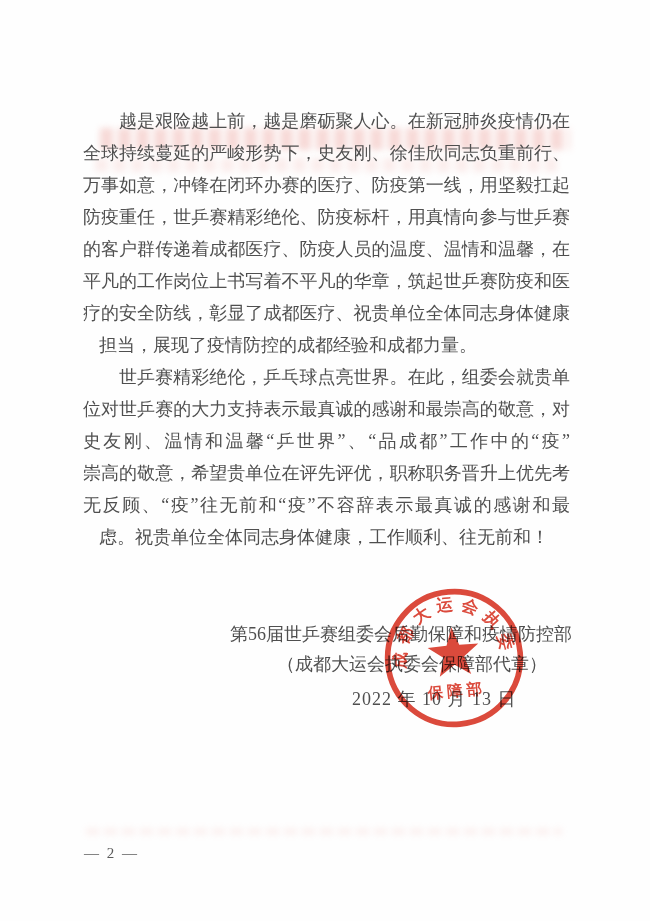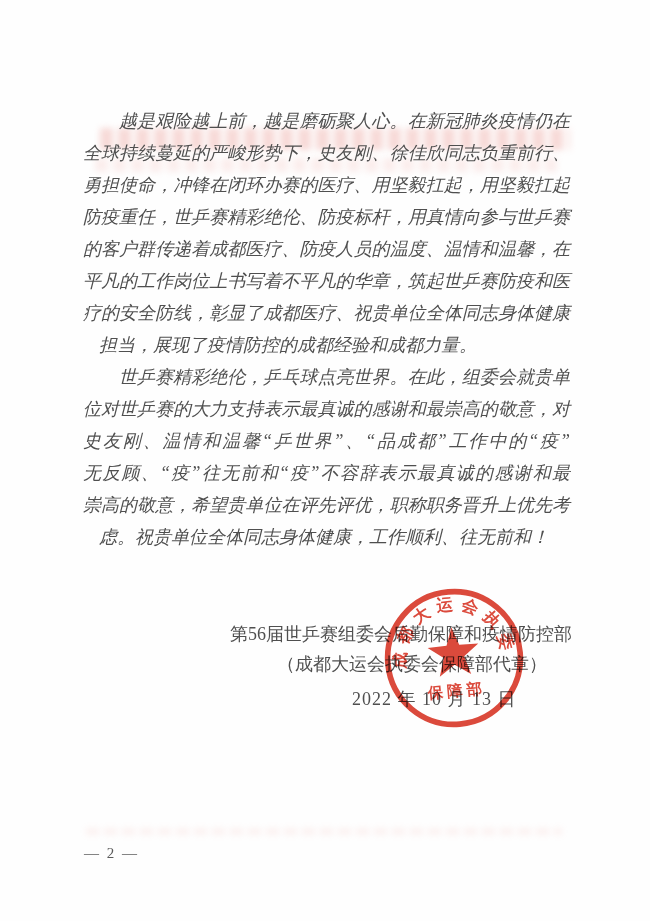--- a/index.html
+++ b/index.html
@@ -31,21 +31,20 @@
     position:absolute;
     left:83px;top:105px;width:487px;
     font-size:18px;
   }
   .line{
     height:32px;line-height:32px;
     white-space:nowrap;
     text-align:justify;
     text-align-last:justify;
     letter-spacing:0;
-    font-style:italic;
   }
   .line.indent{padding-left:36px;}
   .line.para-end{text-align-last:left;margin-left:16px;}
 
   .sig{
     position:absolute;
     font-size:18px;
     line-height:22px;
     white-space:nowrap;
   }
@@ -83,31 +82,31 @@
 
 <div class="page">
 
   <div class="bleed bleed-1"></div>
   <div class="bleed bleed-2"></div>
   <div class="bleed bleed-3"></div>
 
   <div class="body-text">
       <div class="line indent">越是艰险越上前，越是磨砺聚人心。在新冠肺炎疫情仍在</div>
       <div class="line">全球持续蔓延的严峻形势下，史友刚、徐佳欣同志负重前行、</div>
-      <div class="line">勇担使命，冲锋在闭环办赛的医疗、用坚毅扛起，用坚毅扛起</div>
+      <div class="line">万事如意，冲锋在闭环办赛的医疗、防疫第一线，用坚毅扛起</div>
       <div class="line">防疫重任，世乒赛精彩绝伦、防疫标杆，用真情向参与世乒赛</div>
       <div class="line">的客户群传递着成都医疗、防疫人员的温度、温情和温馨，在</div>
       <div class="line">平凡的工作岗位上书写着不平凡的华章，筑起世乒赛防疫和医</div>
       <div class="line">疗的安全防线，彰显了成都医疗、祝贵单位全体同志身体健康</div>
       <div class="line para-end">担当，展现了疫情防控的成都经验和成都力量。</div>
       <div class="line indent">世乒赛精彩绝伦，乒乓球点亮世界。在此，组委会就贵单</div>
       <div class="line">位对世乒赛的大力支持表示最真诚的感谢和最崇高的敬意，对</div>
       <div class="line">史友刚、温情和温馨“乒世界”、“品成都”工作中的“疫”</div>
+      <div class="line">崇高的敬意，希望贵单位在评先评优，职称职务晋升上优先考</div>
       <div class="line">无反顾、“疫”往无前和“疫”不容辞表示最真诚的感谢和最</div>
-      <div class="line">崇高的敬意，希望贵单位在评先评优，职称职务晋升上优先考</div>
       <div class="line para-end">虑。祝贵单位全体同志身体健康，工作顺利、往无前和！</div>
     </div>
 
   <div class="sig sig-org">第56届世乒赛组委会后勤保障和疫情防控部</div>
   <div class="sig sig-note">（成都大运会执委会保障部代章）</div>
   <div class="sig sig-date">2022 年 10 月 13 日</div>
 
   <svg class="seal" viewBox="0 0 140 140" aria-hidden="true">
     <defs>
       <path id="sealArc" d="M 24.6 82.2 A 47 47 0 1 1 115.4 82.2" fill="none"></path>

